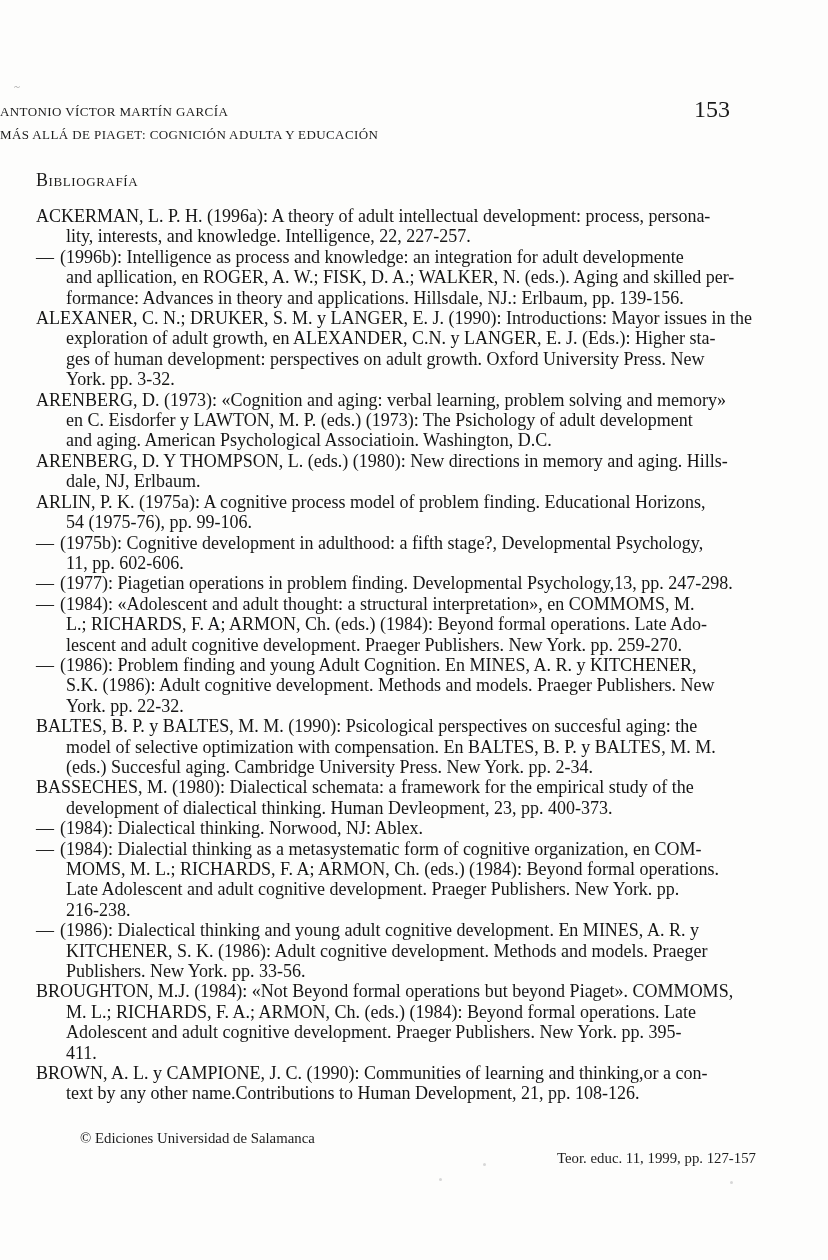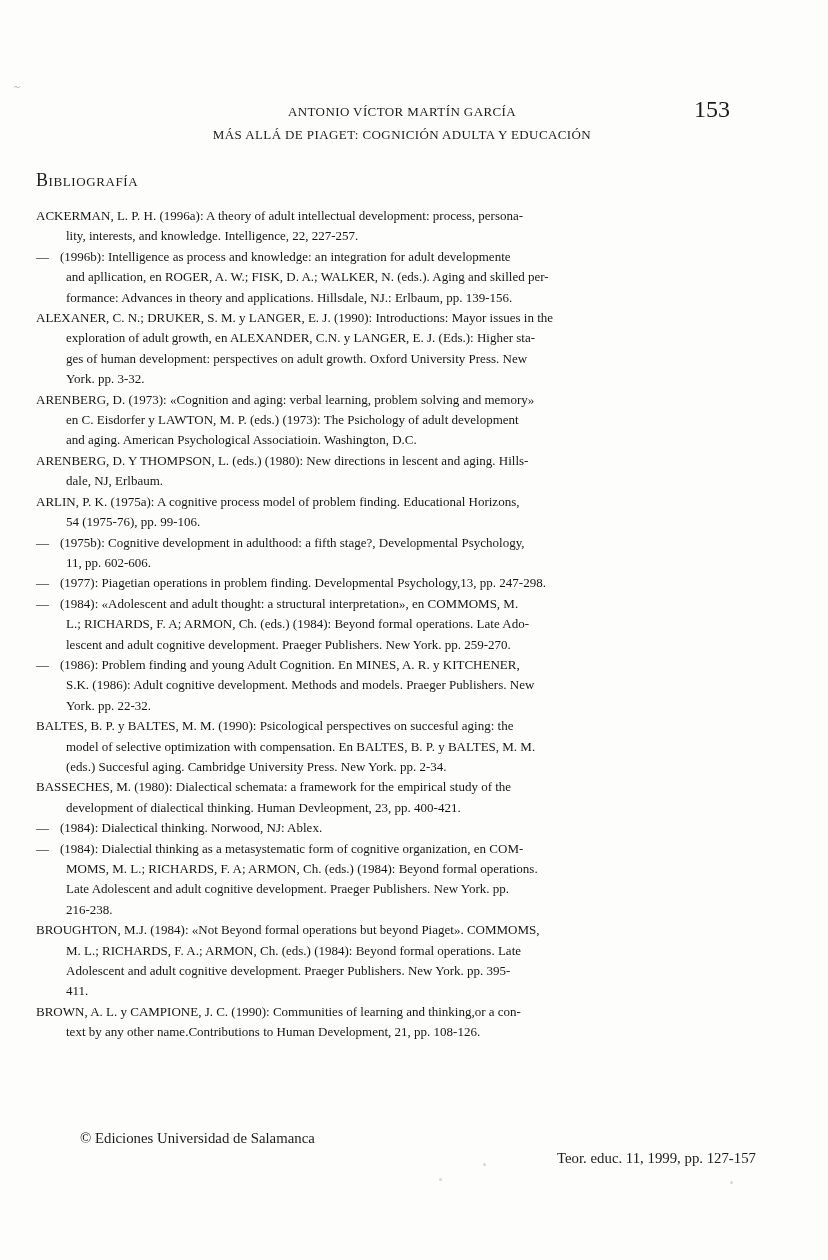--- a/index.html
+++ b/index.html
@@ -13,23 +13,23 @@
     height: 1260px;
     background: #fdfdfc;
     font-family: "Liberation Serif", "DejaVu Serif", serif;
     color: #161616;
     overflow: hidden;
   }
   
   .running-head {
     position: absolute;
     top: 100px;
-    left: 12px;
+    left: 0;
     width: 780px;
-    text-align: center;
+    text-align: left;
     font-size: 13px;
     line-height: 23px;
     letter-spacing: 0.4px;
     color: #1b1b1b;
   }
   .page-number {
     position: absolute;
     top: 96px;
     left: 694px;
     font-size: 24px;
@@ -48,21 +48,21 @@
   }
   
   .bib {
     position: absolute;
     top: 206px;
     left: 36px;
     width: 758px;
   }
   .entry {
     margin: 0;
-    font-size: 13px;
+    font-size: 18px;
     line-height: 20.4px;
     white-space: pre-wrap;
     padding-left: 30px;
     text-indent: -30px;
     color: #161616;
   }
   .entry .it { }
   .entry .dash {
     display: inline-block;
     width: 24px;
@@ -125,43 +125,46 @@
       <p class="entry"><span class="dash">—</span><span class="">(1996b): Intelligence as process and knowledge: an integration for adult developmente
 and apllication, en ROGER, A. W.; FISK, D. A.; WALKER, N. (eds.). </span><span class="it">Aging and skilled per-
 formance: Advances in theory and applications.</span><span class=""> Hillsdale, NJ.: Erlbaum, pp. 139-156.</span></p>
       <p class="entry"><span class="">ALEXANER, C. N.; DRUKER, S. M. y LANGER, E. J. (1990): Introductions: Mayor issues in the
 exploration of adult growth, en ALEXANDER, C.N. y LANGER, E. J. (Eds.): </span><span class="it">Higher sta-
 ges of human development: perspectives on adult growth</span><span class="">. Oxford University Press. New
 York. pp. 3-32.</span></p>
       <p class="entry"><span class="">ARENBERG, D. (1973): «Cognition and aging: verbal learning, problem solving and memory»
 en C. Eisdorfer y LAWTON, M. P. (eds.) (1973): </span><span class="it">The Psichology of adult development
 and aging.</span><span class=""> American Psychological Associatioin. Washington, D.C.</span></p>
-      <p class="entry"><span class="">ARENBERG, D. Y THOMPSON, L. (eds.) (1980): </span><span class="it">New directions in lescent and aging</span><span class="">. Hills-
+      <p class="entry"><span class="">ARENBERG, D. Y THOMPSON, L. (eds.) (1980): </span><span class="it">New directions in memory and aging</span><span class="">. Hills-
 dale, NJ, Erlbaum.</span></p>
       <p class="entry"><span class="">ARLIN, P. K. (1975a): A cognitive process model of problem finding. </span><span class="it">Educational Horizons,</span><span class="">
 54 (1975-76), pp. 99-106.</span></p>
       <p class="entry"><span class="dash">—</span><span class="">(1975b): Cognitive development in adulthood: a fifth stage?, </span><span class="it">Developmental Psychology,</span><span class="">
 11, pp. 602-606.</span></p>
       <p class="entry"><span class="dash">—</span><span class="">(1977): Piagetian operations in problem finding. </span><span class="it">Developmental Psychology,</span><span class="">13, pp. 247-298.</span></p>
       <p class="entry"><span class="dash">—</span><span class="">(1984): «Adolescent and adult thought: a structural interpretation», en COMMOMS, M.
 L.; RICHARDS, F. A; ARMON, Ch. (eds.) (1984): </span><span class="it">Beyond formal operations. Late Ado-
 lescent and adult cognitive development</span><span class="">. Praeger Publishers. New York. pp. 259-270.</span></p>
       <p class="entry"><span class="dash">—</span><span class="">(1986): Problem finding and young Adult Cognition. En MINES, A. R. y KITCHENER,
 S.K. (1986): </span><span class="it">Adult cognitive development. Methods and models</span><span class="">. Praeger Publishers. New
 York. pp. 22-32.</span></p>
       <p class="entry"><span class="">BALTES, B. P. y BALTES, M. M. (1990): Psicological perspectives on succesful aging: the
 model of selective optimization with compensation. En BALTES, B. P. y BALTES, M. M.
 (eds.) </span><span class="it">Succesful aging</span><span class="">. Cambridge University Press. New York. pp. 2-34.</span></p>
       <p class="entry"><span class="">BASSECHES, M. (1980): Dialectical schemata: a framework for the empirical study of the
-development of dialectical thinking. </span><span class="it">Human Devleopment</span><span class="">, 23, pp. 400-421.</span></p>
+development of dialectical thinking. </span><span class="it">Human Devleopment</span><span class="">, 23, pp. 400-373.</span></p>
       <p class="entry"><span class="dash">—</span><span class="">(1984): </span><span class="it">Dialectical thinking</span><span class="">. Norwood, NJ: Ablex.</span></p>
       <p class="entry"><span class="dash">—</span><span class="">(1984): Dialectial thinking as a metasystematic form of cognitive organization, en COM-
 MOMS, M. L.; RICHARDS, F. A; ARMON, Ch. (eds.) (1984): </span><span class="it">Beyond formal operations.
 Late Adolescent and adult cognitive development</span><span class="">. Praeger Publishers. New York. pp.
 216-238.</span></p>
+      <p class="entry"><span class="dash">—</span><span class="">(1986): Dialectical thinking and young adult cognitive development. En MINES, A. R. y
+KITCHENER, S. K. (1986): </span><span class="it">Adult cognitive development. Methods and models</span><span class="">. Praeger
+Publishers. New York. pp. 33-56.</span></p>
       <p class="entry"><span class="">BROUGHTON, M.J. (1984): «Not Beyond formal operations but beyond Piaget». COMMOMS,
 M. L.; RICHARDS, F. A.; ARMON, Ch. (eds.) (1984): </span><span class="it">Beyond formal operations. Late
 Adolescent and adult cognitive development</span><span class="">. Praeger Publishers. New York. pp. 395-
 411.</span></p>
       <p class="entry"><span class="">BROWN, A. L. y CAMPIONE, J. C. (1990): Communities of learning and thinking,or a con-
 text by any other name.</span><span class="it">Contributions to Human Development</span><span class="">, 21, pp. 108-126.</span></p>
     </div>
 
   <div class="footer-left">© Ediciones Universidad de Salamanca</div>
   <div class="footer-right">Teor. educ. 11, 1999, pp. 127-157</div>

